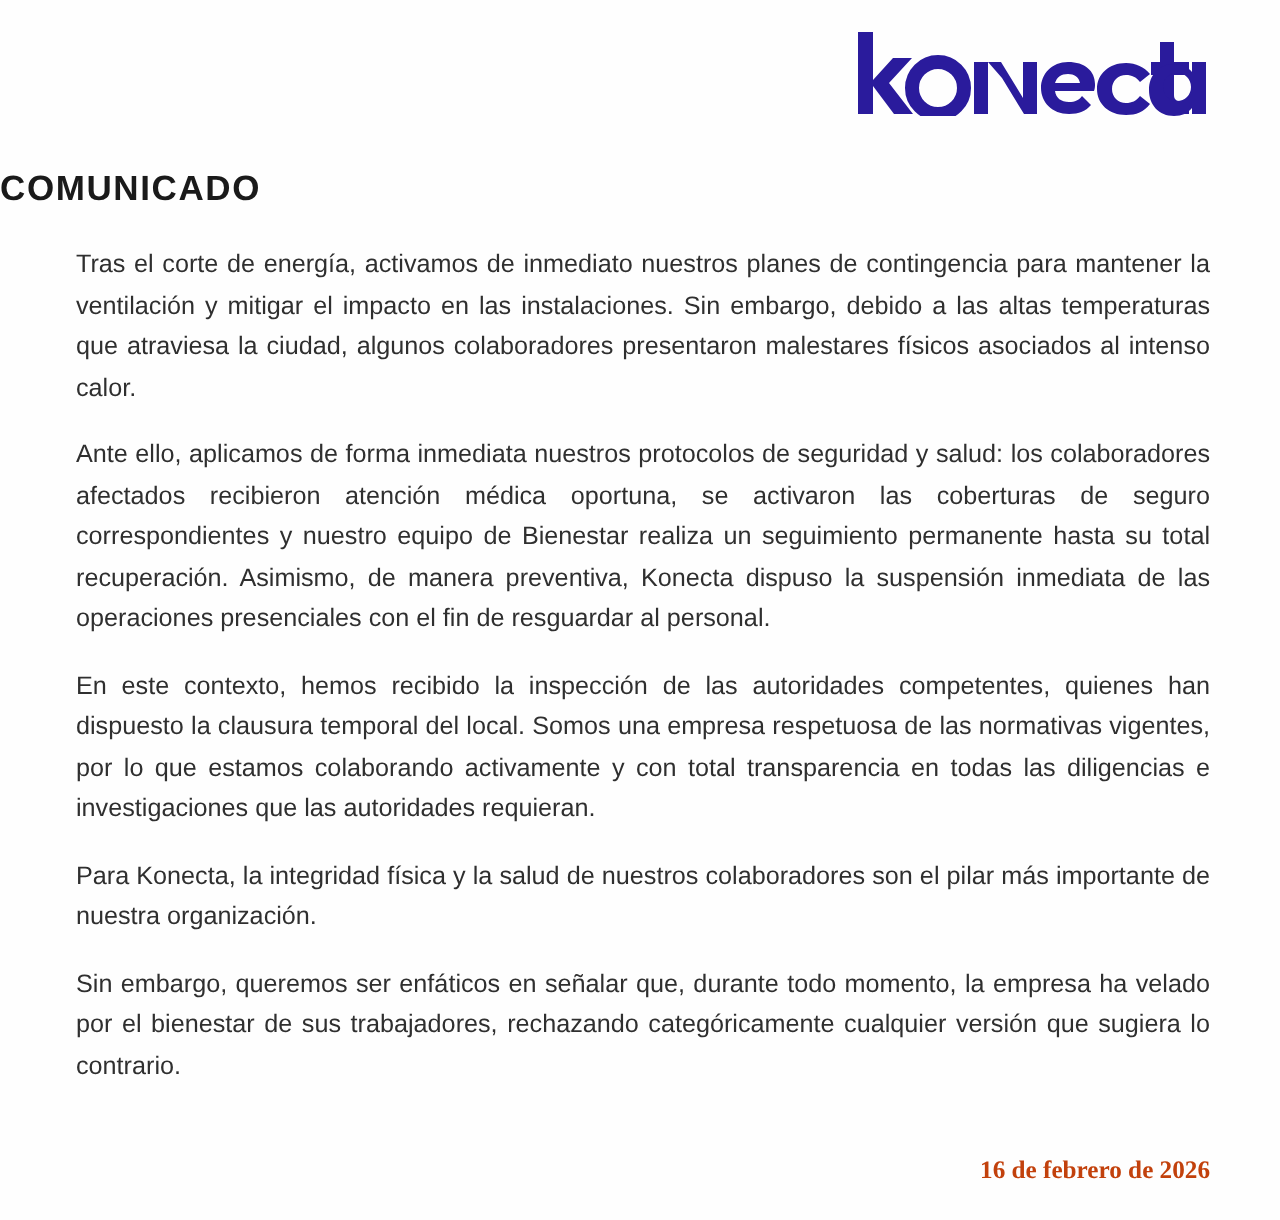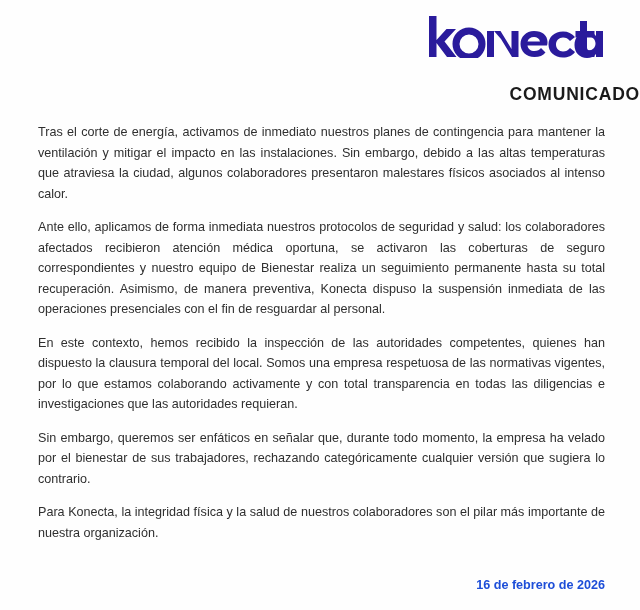--- a/index.html
+++ b/index.html
@@ -46,21 +46,21 @@
   .logo-svg {
     display: block;
   }
 
   
   .title {
     position: absolute;
     top: 84px;
     left: 0;
     right: 0;
-    text-align: right;
+    text-align: left;
     font-size: 17.5px;
     font-weight: bold;
     letter-spacing: 0.8px;
     color: #1a1a1a;
   }
 
   
   .body-copy {
     position: absolute;
     top: 122px;
@@ -83,21 +83,22 @@
 
   
   .date-line {
     position: absolute;
     left: 38px;
     width: 567px;
     top: 578px;
     text-align: right;
     font-size: 12.6px;
     font-weight: bold;
-    color: #1d4ed8;
+    color: #c2410c;
+    font-family: Liberation Serif, serif;
   }
 </style>
 </head>
 <body>
 
 <div class="page">
 
   <div class="header">
     <div class="logo-wrap">
       <svg class="logo-svg" width="178" height="44" viewBox="0 0 356 88" aria-label="konecta">
@@ -122,19 +123,19 @@
       <span style="position:absolute;width:1px;height:1px;overflow:hidden;clip:rect(0 0 0 0);">konecta</span>
     </div>
   </div>
 
   <div class="title">COMUNICADO</div>
 
   <div class="body-copy">
     <p class="para">Tras el corte de energía, activamos de inmediato nuestros planes de contingencia para mantener la ventilación y mitigar el impacto en las instalaciones. Sin embargo, debido a las altas temperaturas que atraviesa la ciudad, algunos colaboradores presentaron malestares físicos asociados al intenso calor.</p>
     <p class="para">Ante ello, aplicamos de forma inmediata nuestros protocolos de seguridad y salud: los colaboradores afectados recibieron atención médica oportuna, se activaron las coberturas de seguro correspondientes y nuestro equipo de Bienestar realiza un seguimiento permanente hasta su total recuperación. Asimismo, de manera preventiva, Konecta dispuso la suspensión inmediata de las operaciones presenciales con el fin de resguardar al personal.</p>
     <p class="para">En este contexto, hemos recibido la inspección de las autoridades competentes, quienes han dispuesto la clausura temporal del local. Somos una empresa respetuosa de las normativas vigentes, por lo que estamos colaborando activamente y con total transparencia en todas las diligencias e investigaciones que las autoridades requieran.</p>
+    <p class="para">Para Konecta, la integridad física y la salud de nuestros colaboradores son el pilar más importante de nuestra organización.</p>
     <p class="para">Sin embargo, queremos ser enfáticos en señalar que, durante todo momento, la empresa ha velado por el bienestar de sus trabajadores, rechazando categóricamente cualquier versión que sugiera lo contrario.</p>
-    <p class="para">Para Konecta, la integridad física y la salud de nuestros colaboradores son el pilar más importante de nuestra organización.</p>
   </div>
 
   <div class="date-line">16 de febrero de 2026</div>
 
 </div>
 
 </body></html>

